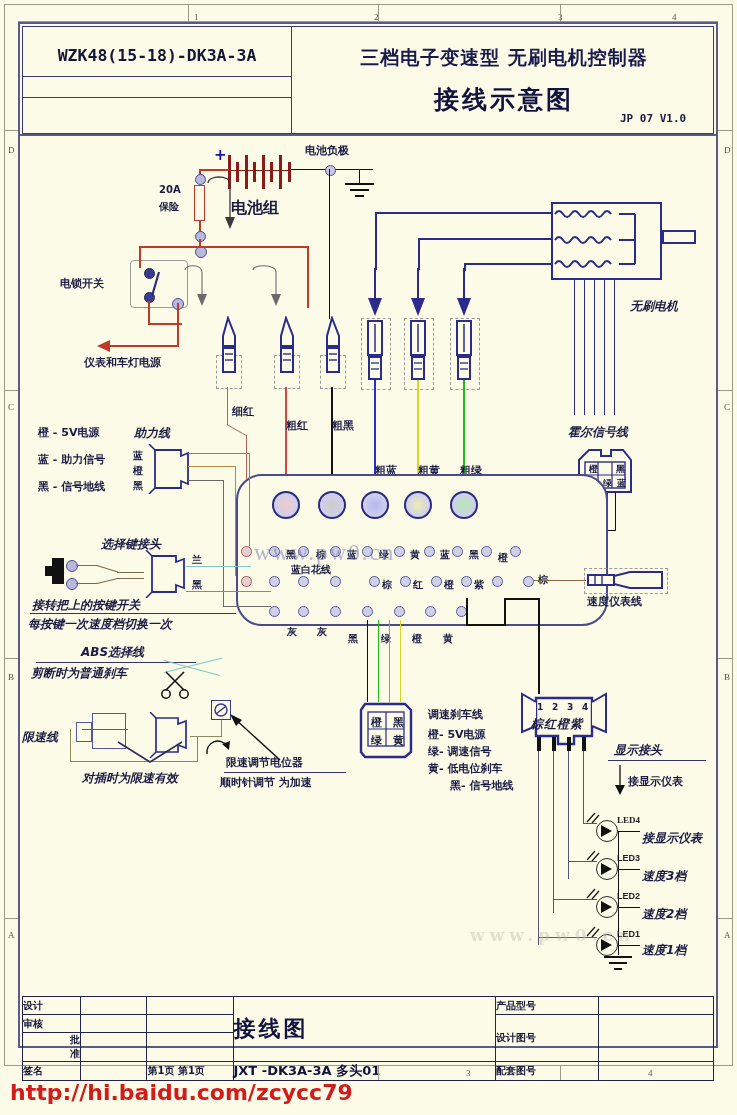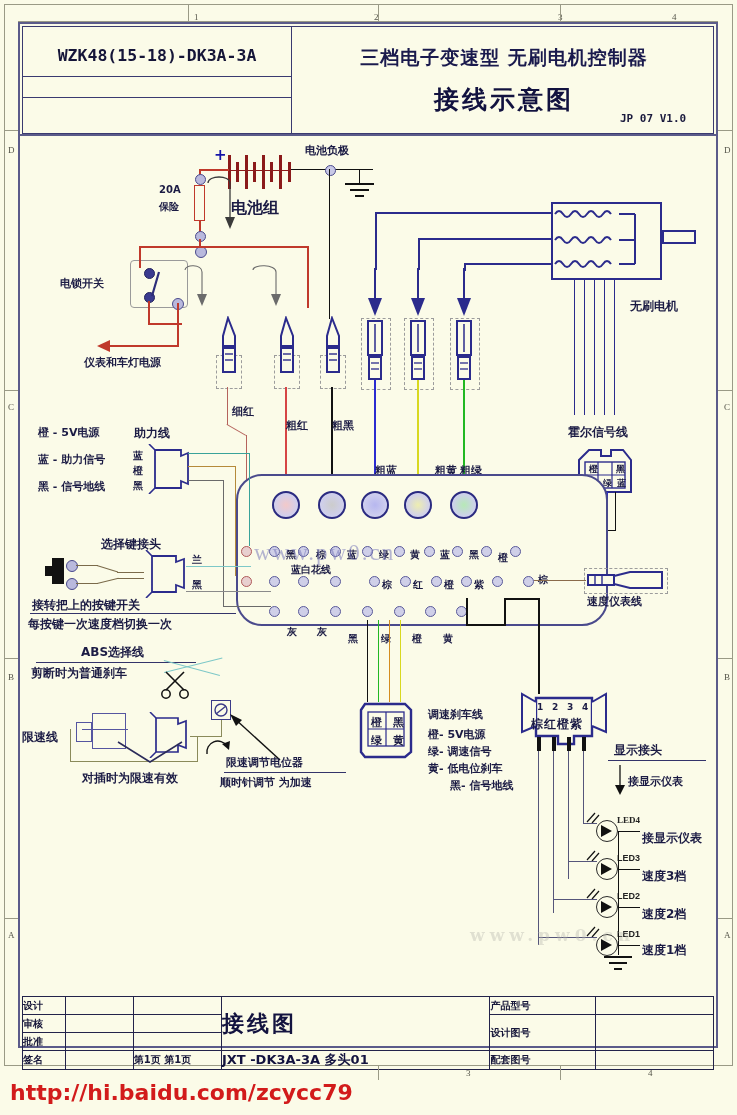--- a/index.html
+++ b/index.html
@@ -14,21 +14,21 @@
   .tb-left{left:22px;top:26px;width:270px;height:72px;border:1.5px solid #3a3a70;box-sizing:border-box;}
   .tb-left-div{left:22px;top:76px;width:270px;height:0;border-top:1.5px solid #3a3a70;}
   .tb-right{left:292px;top:26px;width:422px;height:108px;border:1.5px solid #3a3a70;border-left:none;box-sizing:border-box;}
   .tb-left-b{left:22px;top:98px;width:270px;height:36px;border:1.5px solid #3a3a70;border-top:none;box-sizing:border-box;}
   .model-txt{font-family:"DejaVu Sans Mono","Liberation Mono",monospace;font-weight:bold;font-size:16.5px;color:#151538;letter-spacing:0px;}
   .cn-h1{font-family:"DejaVu Sans","Liberation Sans",sans-serif;font-weight:bold;font-size:19px;color:#1a1a4d;letter-spacing:1px;}
   .cn-h2{font-family:"DejaVu Sans","Liberation Sans",sans-serif;font-weight:bold;font-size:25px;color:#12123f;letter-spacing:3px;}
   .ver{font-family:"DejaVu Sans Mono","Liberation Mono",monospace;font-size:11px;font-weight:bold;color:#1a1a3d;}
   
   .cn{font-family:"DejaVu Sans","Liberation Sans",sans-serif;color:#1b1b44;font-weight:bold;}
-  .cn12{font-size:12px;}
+  .cn12{font-size:12px;font-style:italic;}
   .cn11{font-size:11px;}
   .cn10{font-size:10px;}
   .cn9{font-size:9px;}
   .cn13{font-size:13px;}
   .cn14{font-size:14px;}
   
   .node{position:absolute;border-radius:50%;background:#b9b9dd;border:1.3px solid #4a4a8c;}
   
   .ctrl{left:236px;top:474px;width:372px;height:152px;border:2.2px solid #4a4a8c;border-radius:26px;background:#fbfbe8;box-sizing:border-box;}
   .big-term{position:absolute;width:28px;height:28px;border-radius:50%;border:2.6px solid #2b2b80;box-sizing:border-box;}
@@ -214,21 +214,21 @@
 
   <div class="plug-dash" style="left:404px;top:318px;width:28px;height:70px;"></div>
   <svg class="abs" style="left:404px;top:318px;" width="28" height="72">
     <rect x="7" y="3" width="14" height="34" stroke="#2b2b8c" stroke-width="2" fill="#fbfbe8"></rect>
     <line x1="14" y1="6" x2="14" y2="34" stroke="#2b2b8c" stroke-width="1.5"></line>
     <rect x="8" y="39" width="12" height="22" stroke="#2b2b8c" stroke-width="2" fill="#fbfbe8"></rect>
     <line x1="10" y1="45" x2="18" y2="45" stroke="#2b2b8c" stroke-width="1.3"></line>
     <line x1="10" y1="51" x2="18" y2="51" stroke="#2b2b8c" stroke-width="1.3"></line>
   </svg>
   <div class="abs" style="left:417px;top:380px;width:0;height:120px;border-left:2.6px solid #d8d820;"></div>
-  <div class="abs cn cn11" style="left:418px;top:463px;padding-left:17px;">粗黄</div>
+  <div class="abs cn cn11" style="left:418px;top:463px;">粗黄</div>
   <svg class="abs" style="left:409px;top:268px;" width="18" height="50">
     <line x1="9" y1="0" x2="9" y2="32" stroke="#2b2b8c" stroke-width="2"></line>
     <polygon points="9,48 2,30 16,30" fill="#2b2b8c"></polygon>
   </svg>
 
   <div class="plug-dash" style="left:450px;top:318px;width:28px;height:70px;"></div>
   <svg class="abs" style="left:450px;top:318px;" width="28" height="72">
     <rect x="7" y="3" width="14" height="34" stroke="#2b2b8c" stroke-width="2" fill="#fbfbe8"></rect>
     <line x1="14" y1="6" x2="14" y2="34" stroke="#2b2b8c" stroke-width="1.5"></line>
     <rect x="8" y="39" width="12" height="22" stroke="#2b2b8c" stroke-width="2" fill="#fbfbe8"></rect>
@@ -578,21 +578,21 @@
       <td rowspan="1" style="width:118px;"></td>
     </tr>
     <tr>
       <td style="height:17px;">审核</td>
       <td></td>
       <td></td>
       <td rowspan="2">设计图号</td>
       <td rowspan="2"></td>
     </tr>
     <tr>
-      <td style="height:17px;">批准</td>
+      <td style="height:17px;padding-left:47px;">批准</td>
       <td></td>
       <td></td>
     </tr>
     <tr>
       <td style="height:17px;">签名</td>
       <td></td>
       <td>第1页 第1页</td>
       <td>
         <span class="pn">JXT -DK3A-3A 多头01</span>
       </td>

